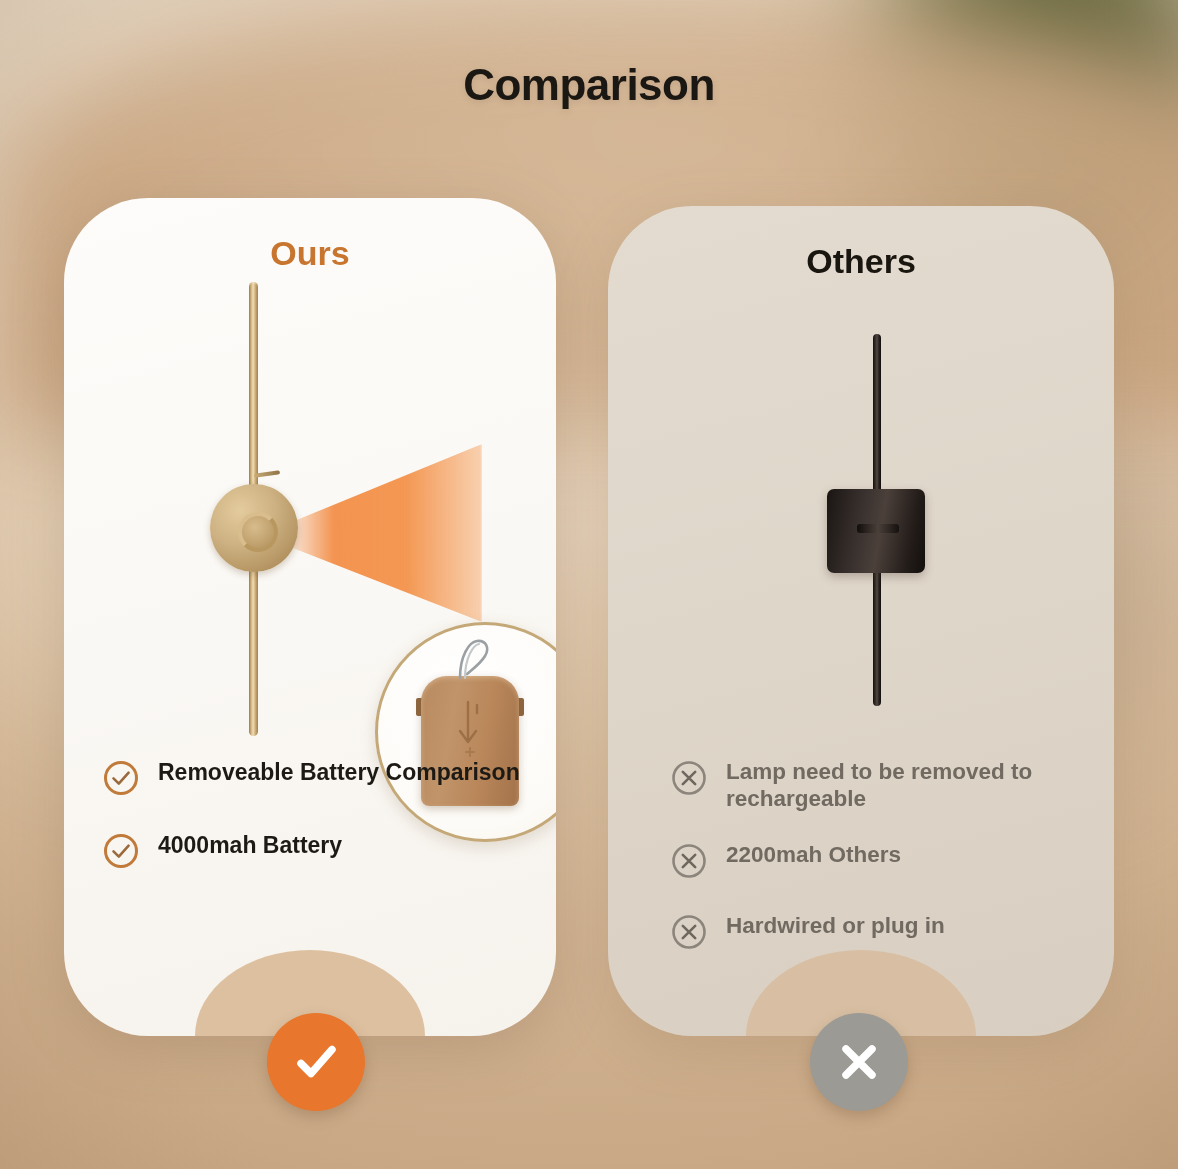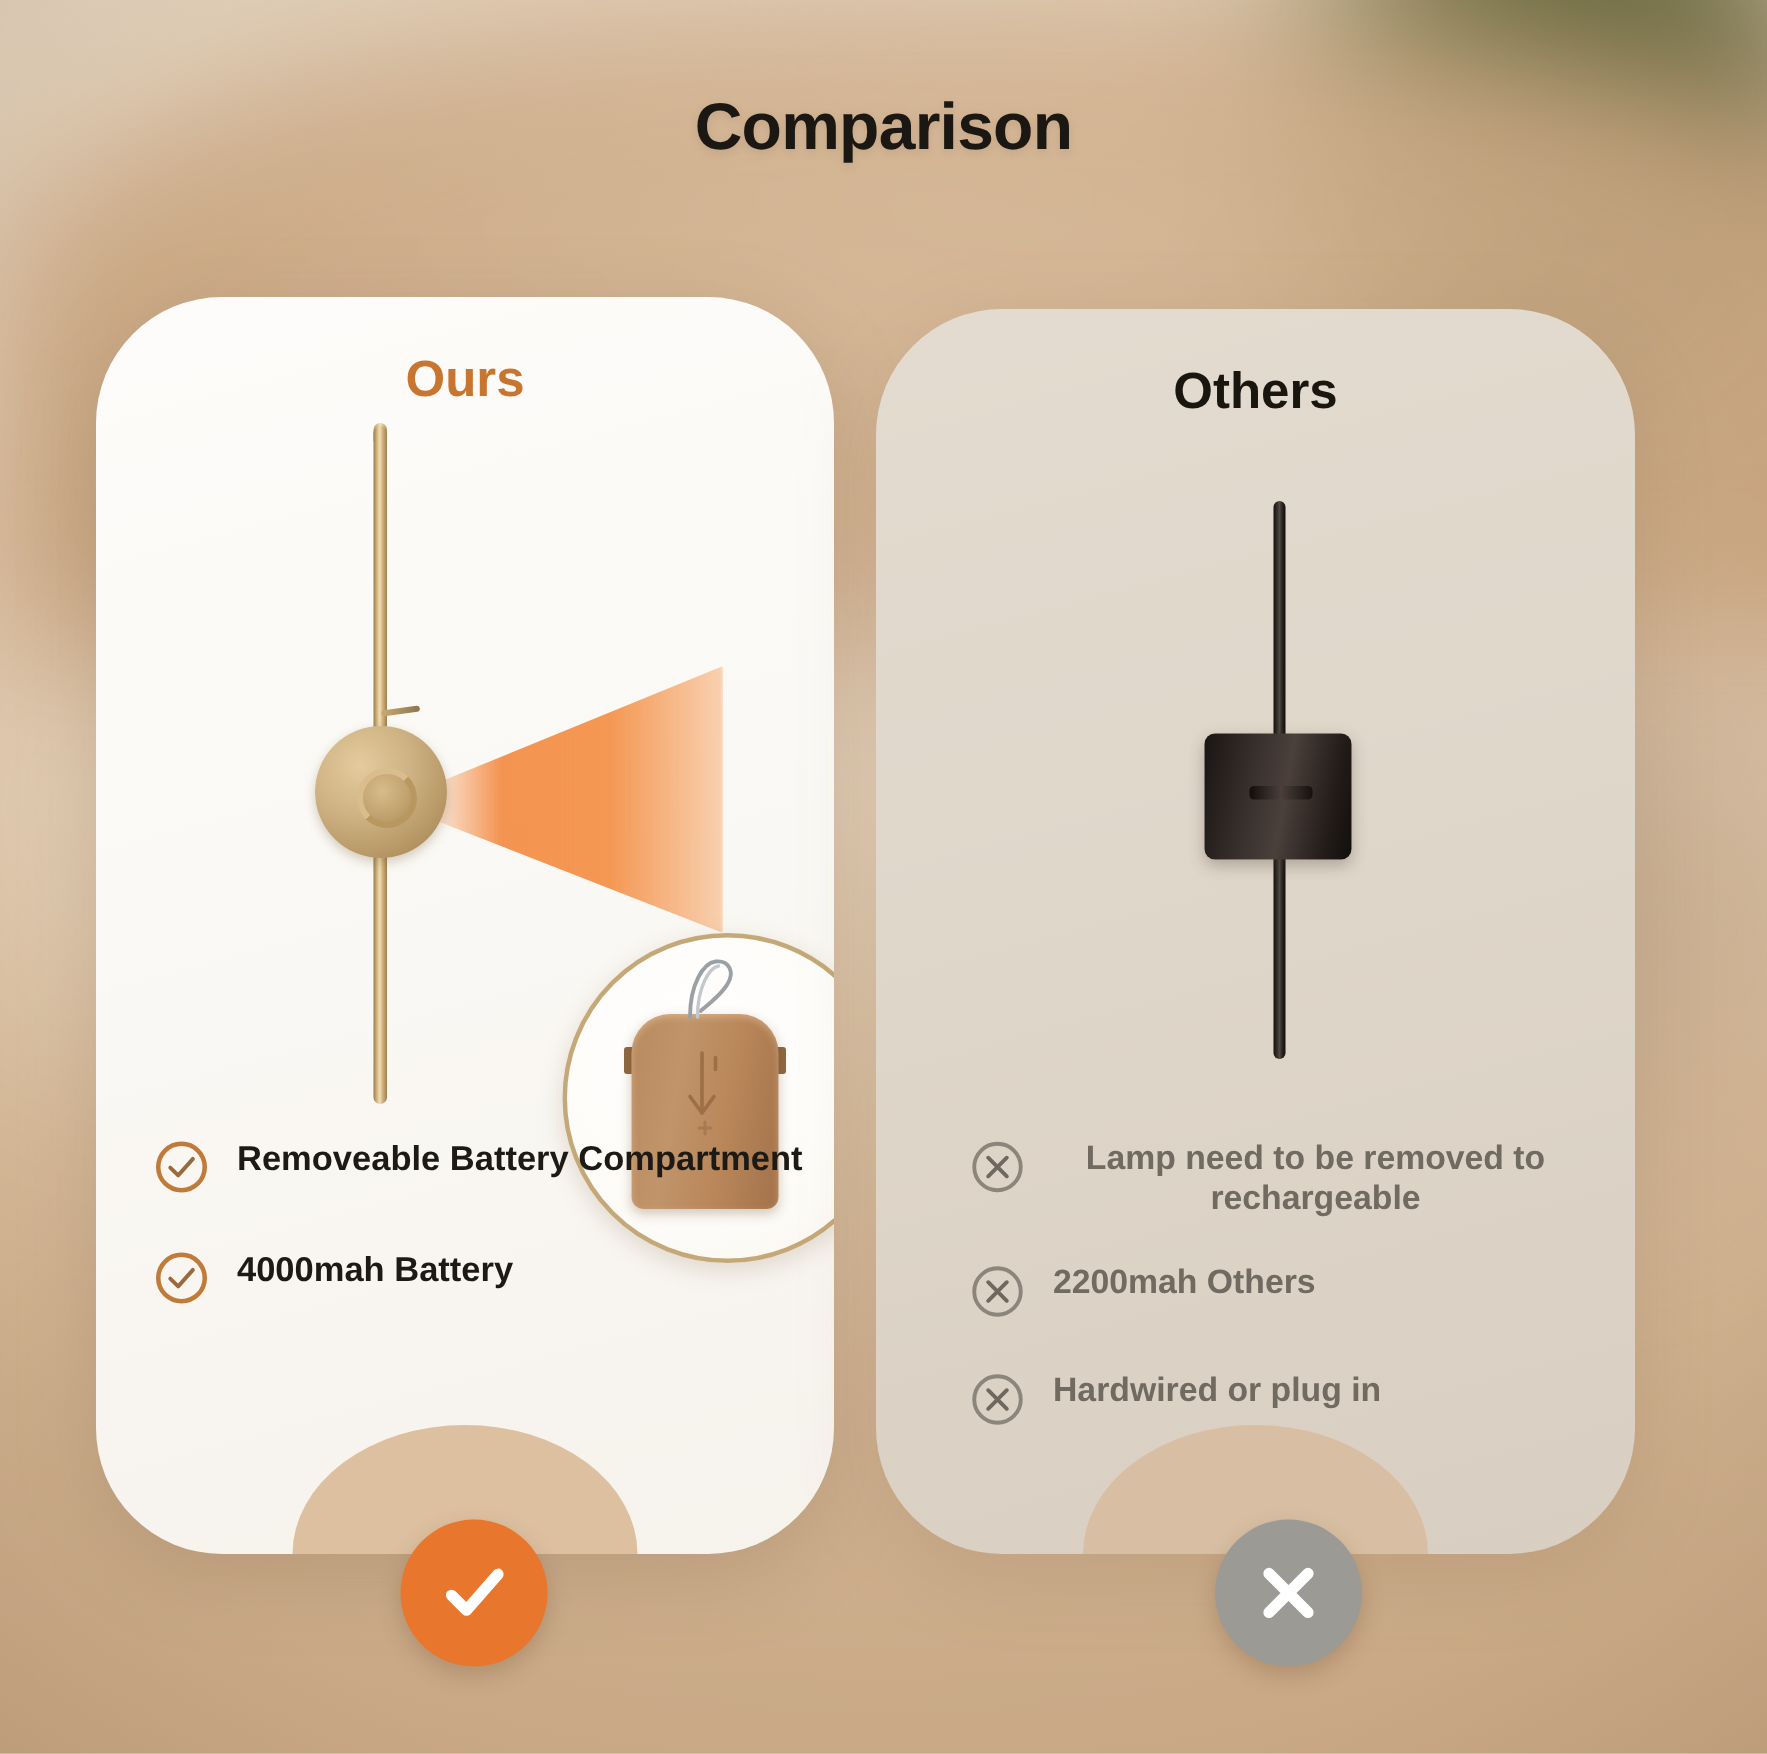--- a/index.html
+++ b/index.html
@@ -63,21 +63,21 @@
     border-radius:84px;
     overflow:hidden;
   }
   .card .inner{position:absolute;inset:0;}
 
   .card-ours{
     left:64px;top:198px;width:492px;height:838px;
     filter:drop-shadow(0 14px 26px rgba(120,92,64,.22));
   }
   .card-others{
-    left:584px;top:206px;width:506px;height:830px;
+    left:608px;top:206px;width:506px;height:830px;
     filter:drop-shadow(0 14px 26px rgba(120,92,64,.16));
   }
 
   .card-ours .inner{
     background:linear-gradient(165deg,#fdfcfa 0%,#faf8f4 52%,#f6f2ec 100%);
   }
   .card-others .inner{
     background:linear-gradient(165deg,#e4dbd0 0%,#dfd6ca 50%,#d8cec1 100%);
   }
 
@@ -105,21 +105,21 @@
   .badge-ok{left:267px;top:1013px;background:#e8762c;}
   .badge-no{left:810px;top:1013px;background:#9b9a95;}
   .badge svg{display:block;}
 
   
   .features{position:absolute;left:0;width:100%;}
   .card-ours .features{top:560px;padding-left:38px;}
   .card-others .features{top:552px;padding-left:62px;}
 
   .feat{display:flex;align-items:flex-start;gap:18px;margin-bottom:30px;}
-  .card-others .feat{margin-bottom:28px;text-align:center;}
+  .card-others .feat{margin-bottom:28px;}
   .feat .ic{flex:0 0 auto;margin-top:1px;}
   .feat .tx{
     font-size:23px;font-weight:700;line-height:1.22;color:#1d1a16;
     max-width:400px;
   }
   .card-others .feat .tx{
     font-weight:600;color:#716a61;max-width:350px;font-size:22.5px;
   }
 
   
@@ -241,21 +241,21 @@
 
       <div class="features">
 
         <div class="feat">
           <span class="ic">
             <svg width="38" height="38" viewBox="0 0 38 38">
               <circle cx="19" cy="19" r="15.5" fill="none" stroke="#c07a3a" stroke-width="3"></circle>
               <path d="M11.5 19.4 L16.8 24.6 L26.6 13.6" fill="none" stroke="#9b6a3c" stroke-width="2.6" stroke-linecap="round" stroke-linejoin="round"></path>
             </svg>
           </span>
-          <span class="tx">Removeable Battery Compartment</span>
+          <span class="tx">Removeable Battery Comparison</span>
         </div>
 
         <div class="feat">
           <span class="ic">
             <svg width="38" height="38" viewBox="0 0 38 38">
               <circle cx="19" cy="19" r="15.5" fill="none" stroke="#c07a3a" stroke-width="3"></circle>
               <path d="M11.5 19.4 L16.8 24.6 L26.6 13.6" fill="none" stroke="#9b6a3c" stroke-width="2.6" stroke-linecap="round" stroke-linejoin="round"></path>
             </svg>
           </span>
           <span class="tx">4000mah  Battery</span>

